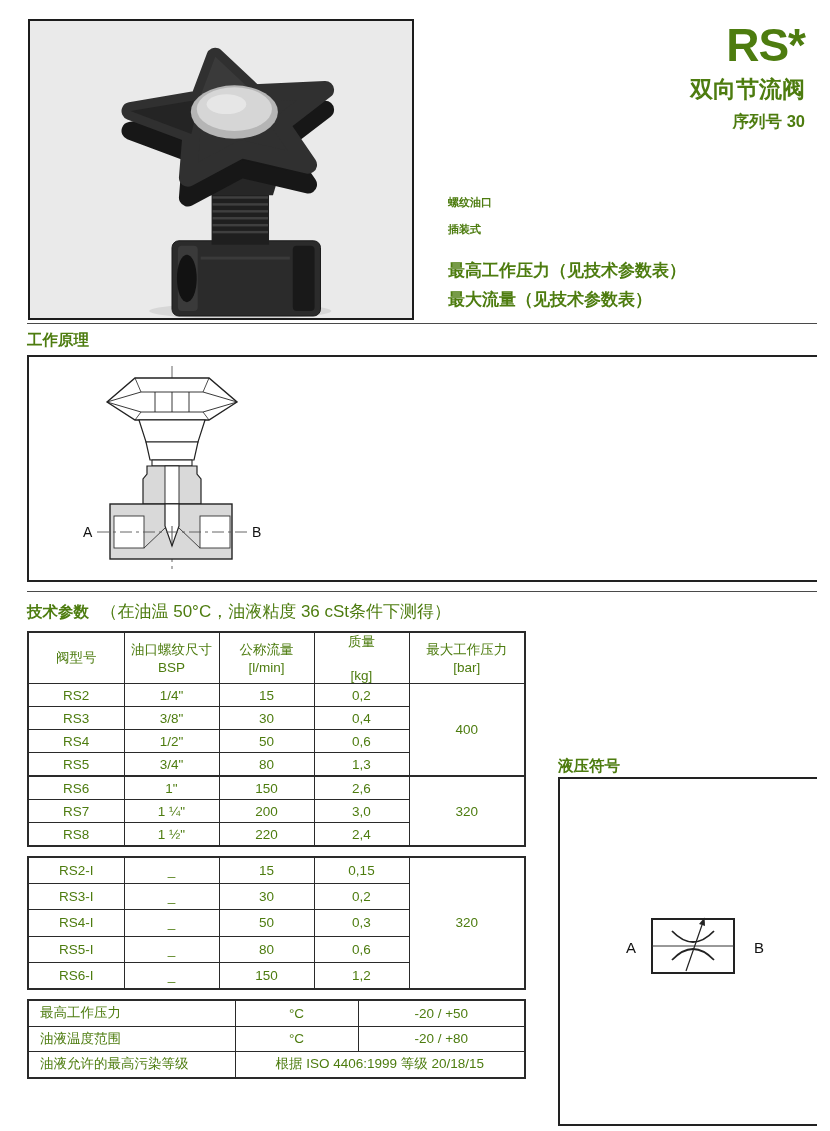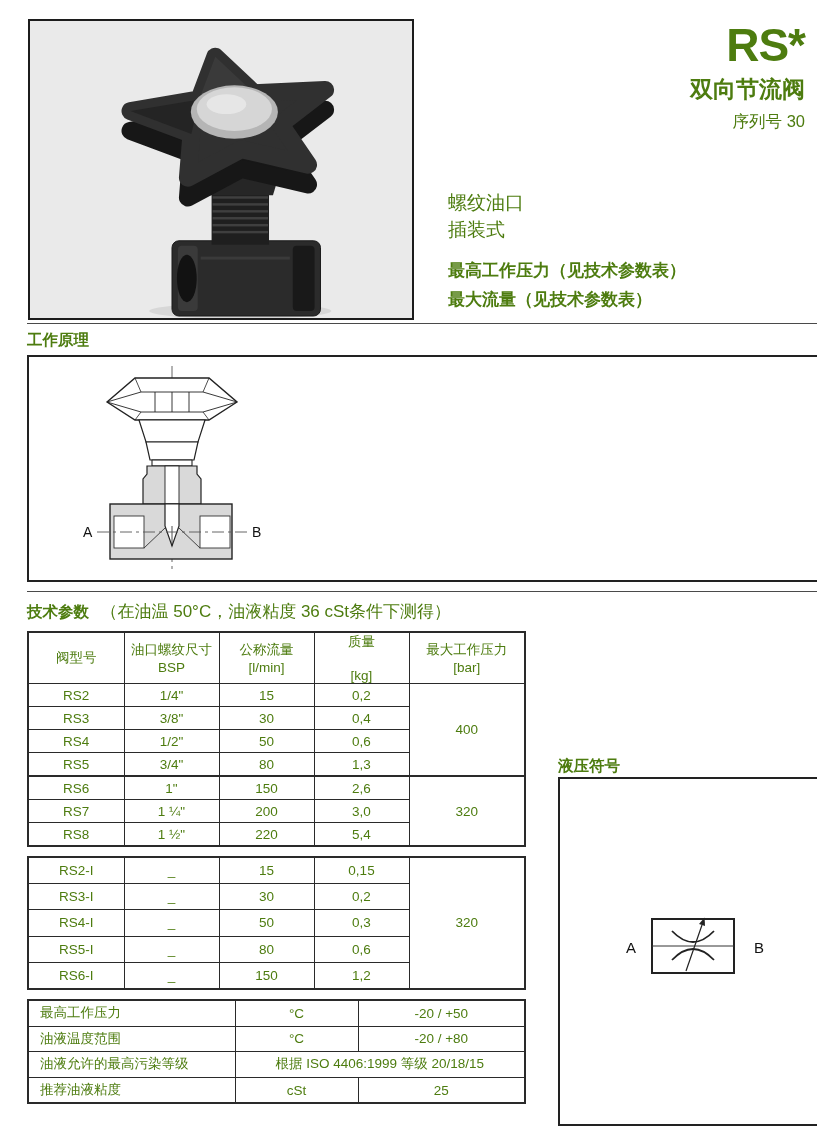--- a/index.html
+++ b/index.html
@@ -11,23 +11,23 @@
   }
   .abs { position:absolute; }
 
   
   .photo-frame { left:15px; top:15px; width:382px; height:297px; border:2px solid #1c1c1c; background:#eaeaea; }
   .photo-frame svg { display:block; width:100%; height:100%; }
 
   .title-block { right:12px; top:18px; text-align:right; }
   .model-title  { font-size:46px; font-weight:bold; line-height:1; letter-spacing:-1px; }
   .type-title   { font-size:23px; font-weight:bold; margin-top:6px; }
-  .series-title { font-size:16.5px; font-weight:normal; margin-top:6px; }
-
-  .features { left:435px; top:185px; font-size:19px; font-weight:normal; line-height:27px; }
+  .series-title { font-size:16.5px; font-weight:bold; margin-top:6px; }
+
+  .features { left:435px; top:185px; font-size:11px; font-weight:bold; line-height:27px; }
   .capacity { left:435px; top:252px; font-size:17px; font-weight:bold; line-height:29px; }
 
   .rule { left:14px; width:808px; border-top:1.5px solid #4a4a4a; height:0; }
   .rule1 { top:319px; }
   .rule2 { top:587px; }
 
   .section-title { font-size:15.5px; font-weight:bold; }
   .wp-title { left:14px; top:326px; }
 
   
@@ -241,21 +241,21 @@
         <tr>
           <td>RS7</td>
           <td>1 ¼"</td>
           <td>200</td>
           <td>3,0</td>
         </tr>
         <tr>
           <td>RS8</td>
           <td>1 ½"</td>
           <td>220</td>
-          <td>5,4</td>
+          <td>2,4</td>
         </tr>
       </tbody>
   </table>
 
   <table class="abs grid cart-table">
     <colgroup>
         <col style="width:96px">
         <col style="width:95px">
         <col style="width:95px">
         <col style="width:95px">
@@ -309,25 +309,20 @@
           <td>-20 / +50</td>
         </tr>
         <tr>
           <td class="left">油液温度范围</td>
           <td>°C</td>
           <td>-20 / +80</td>
         </tr>
         <tr>
           <td class="left">油液允许的最高污染等级</td>
           <td colspan="2">根据 ISO 4406:1999 等级 20/18/15</td>
-        </tr>
-        <tr>
-          <td class="left">推荐油液粘度</td>
-          <td>cSt</td>
-          <td>25</td>
         </tr>
       </tbody>
   </table>
 
   <div class="abs section-title hs-title">液压符号</div>
   <div class="abs hs-box">
     <svg viewBox="0 0 271 345">
       <rect x="92" y="140" width="82" height="54" fill="#fff" stroke="#222" stroke-width="2"></rect>
       <line x1="92" y1="167" x2="174" y2="167" stroke="#333" stroke-width="1"></line>
       <path d="M 112,152 Q 133,174 154,152" fill="none" stroke="#222" stroke-width="1.8"></path>

